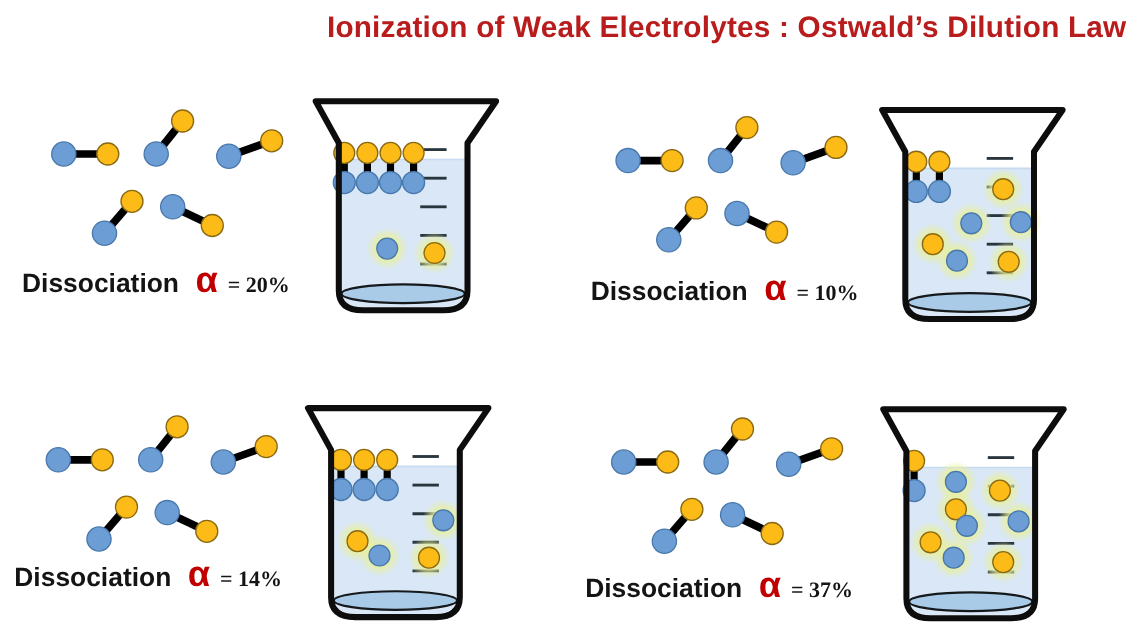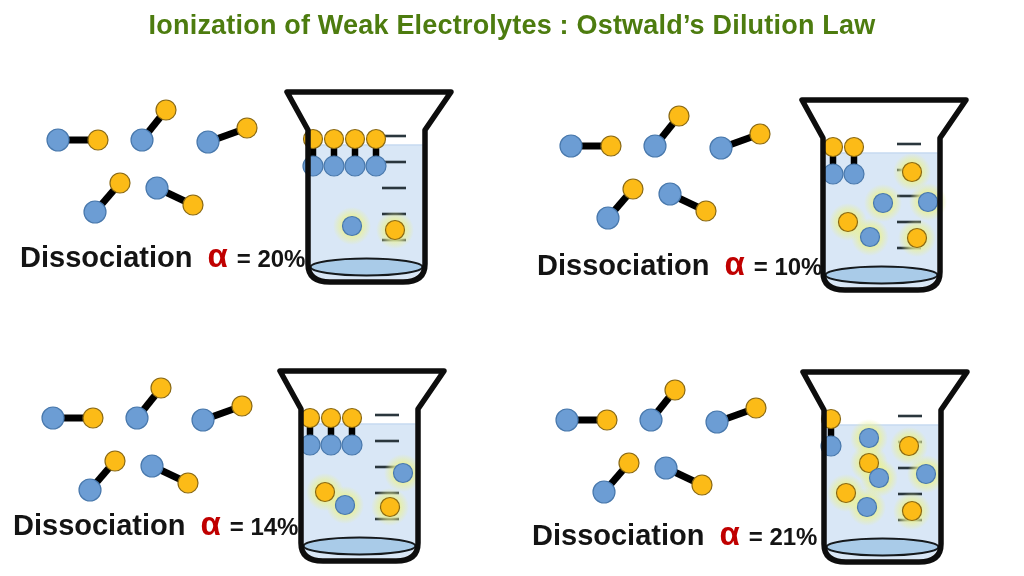--- a/index.html
+++ b/index.html
@@ -1,25 +1,25 @@
 <!DOCTYPE html>
 <html><head>
 <meta charset="utf-8">
 <style>
   html,body{margin:0;padding:0;background:#ffffff;}
   .stage{position:relative;width:1024px;height:576px;background:#ffffff;overflow:hidden;
          font-family:"Liberation Sans",sans-serif;}
-  .title{position:absolute;top:10px;left:0;width:100%;text-align:center;
-         font-size:27px;font-weight:bold;color:#4d7c0f;letter-spacing:.2px;}
+  .title{position:absolute;top:10px;left:0;width:100%;text-align:right;
+         font-size:27px;font-weight:bold;color:#b91c1c;letter-spacing:.2px;}
   svg.cluster,svg.beaker{position:absolute;overflow:visible;}
   .panel-label{position:absolute;display:flex;align-items:baseline;white-space:nowrap;
                font-weight:bold;color:#141414;}
-  .panel-label .lbl{font-size:29px;}
+  .panel-label .lbl{font-size:24px;}
   .panel-label .alpha{font-size:33px;line-height:.8;margin:0 9px 0 15px;font-weight:bold;}
-  .panel-label .val{font-size:24px;}
+  .panel-label .val{font-size:20px;font-family:Liberation Serif, serif;}
 </style>
 </head>
 <body>
 
 <div class="stage">
   <div class="title">Ionization of Weak Electrolytes : Ostwald’s Dilution Law</div>
 
   <svg class="cluster" style="left:35px;top:90px" width="230" height="150" viewBox="0 0 230 150">
       <line x1="23" y1="50" x2="63" y2="50" stroke="#000000" stroke-width="7"></line>
       <circle cx="23" cy="50" r="11" fill="#6C9DD4" stroke="#4878AC" stroke-width="1.2"></circle>
@@ -248,15 +248,15 @@
       <circle cx="80" cy="110" r="9.5" fill="#6C9DD4" stroke="#4878AC" stroke-width="1.2"></circle>
       <circle cx="127" cy="106" r="9.5" fill="#6C9DD4" stroke="#4878AC" stroke-width="1.2"></circle>
       <circle cx="47" cy="125" r="9.5" fill="#FCBB17" stroke="#8A6914" stroke-width="1.2"></circle>
       <circle cx="68" cy="139" r="9.5" fill="#6C9DD4" stroke="#4878AC" stroke-width="1.2"></circle>
       <circle cx="113" cy="143" r="9.5" fill="#FCBB17" stroke="#8A6914" stroke-width="1.2"></circle>
       <path d="M 4,4 L 168,4 L 142,42 L 142,176 Q 142,194 120,194 L 47,194 Q 25,194 25,176 L 25,42 Z" fill="none" stroke="#0D0D0D" stroke-width="5.5" stroke-linejoin="round"></path>
     </svg>
   <div class="panel-label" style="left:532px;top:519px;">
     <span class="lbl">Dissociation</span>
     <span class="alpha" style="color: rgb(192, 0, 0);">α</span>
-    <span class="val">= 21%</span>
+    <span class="val">= 37%</span>
   </div>
 </div>
 
 </body></html>

